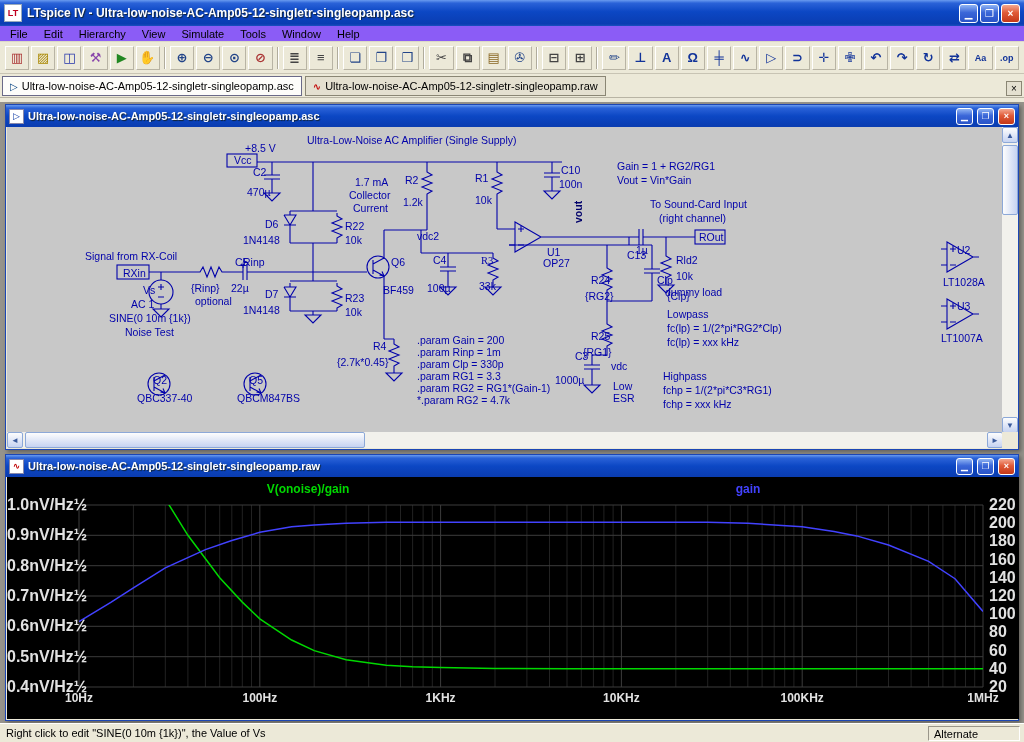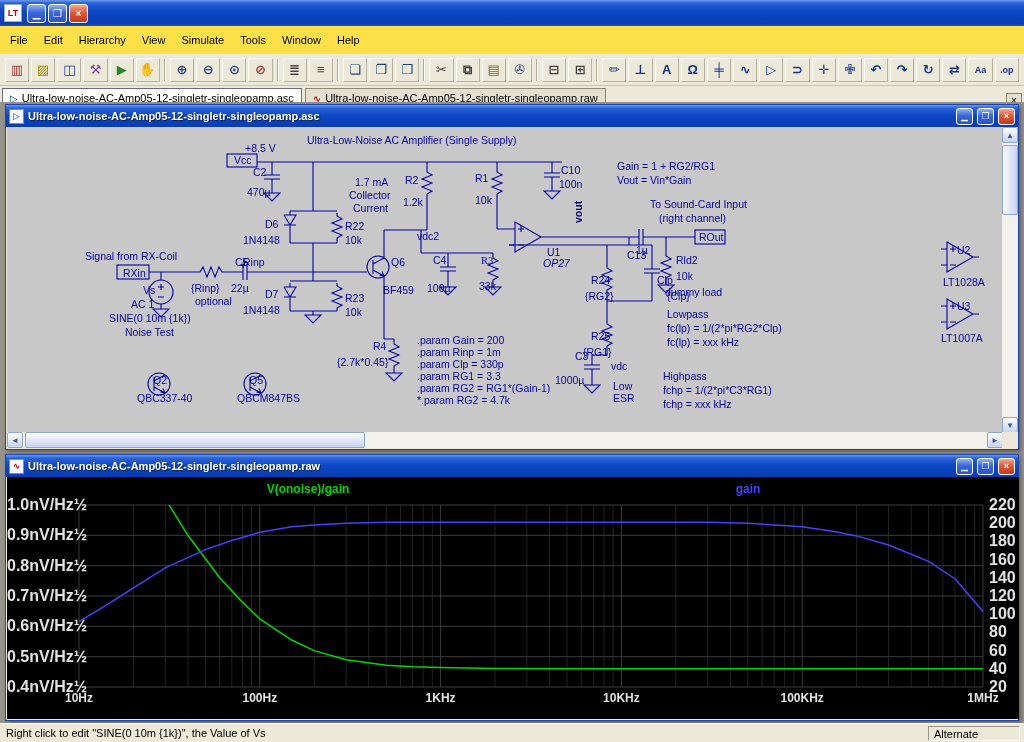--- a/index.html
+++ b/index.html
@@ -11,21 +11,21 @@
     display:flex;align-items:center;padding:0 4px;color:#fff}
   .appicon{width:18px;height:18px;background:#fff;border:1px solid #9ab;color:#c00020;font-weight:bold;font-size:9px;
     display:flex;align-items:center;justify-content:center;margin-right:5px}
   .titletext{font-weight:bold;font-size:12px;text-shadow:1px 1px 1px #123;flex:1;white-space:nowrap;overflow:hidden}
   .winctl{display:flex;gap:2px}
   .wbtn{width:19px;height:19px;border:1px solid #fff;border-radius:3px;color:#fff;font-size:10px;font-weight:bold;
     display:flex;align-items:center;justify-content:center;background:linear-gradient(180deg,#8fb4f4,#3a66d8 45%,#2a54c8)}
   .wbtn.close{background:linear-gradient(180deg,#f4a890,#e05a38 45%,#c43818)}
 
   
-  .menubar{height:28px;background:#fde047;display:flex;align-items:center;padding-left:2px;border-bottom:1px solid #dcd8c8}
+  .menubar{height:16px;background:#8b5cf6;display:flex;align-items:center;padding-left:2px;border-bottom:1px solid #dcd8c8}
   .menu-item{padding:3px 8px;color:#000}
   .toolbar{height:32px;background:#ece9d8;display:flex;align-items:center;padding:2px 4px;border-bottom:1px solid #c8c4b4}
   .tb-btn{width:25px;height:24px;display:flex;align-items:center;justify-content:center;font-size:13px;
     border:1px solid transparent;border-top-color:#fff;border-left-color:#fff;border-right-color:#b8b4a4;border-bottom-color:#b8b4a4;
     background:#ece9d8;margin:0 1px;font-weight:bold;white-space:nowrap;overflow:hidden}
   .tb-sep{width:2px;height:22px;border-left:1px solid #b0ac9c;border-right:1px solid #fff;margin:0 3px}
   .tabbar{height:24px;background:#ece9d8;display:flex;align-items:flex-end;padding:0 2px 1px 2px;border-bottom:1px solid #b8b4a4}
   .tab{display:flex;align-items:center;gap:4px;height:20px;padding:0 7px;border:1px solid #8a8674;background:#e4e0d0;
     margin-right:3px;font-size:11px;white-space:nowrap}
   .tab.active{background:#fdfdfa;border-color:#6a6a88;box-shadow:inset 0 1px 0 #fff}
@@ -76,20 +76,21 @@
     padding:0px 5px;line-height:14px}
 
   
   #schsvg path,#schsvg circle,#schsvg rect{stroke:#0202aa;fill:none;stroke-width:1.1}
 </style>
 </head>
 <body>
 
 <div class="titlebar">
   <div class="appicon">LT</div>
+  <div class="titletext">LTspice IV - Ultra-low-noise-AC-Amp05-12-singletr-singleopamp.asc</div>
   <div class="winctl">
     <div class="wbtn">▁</div>
     <div class="wbtn">❐</div>
     <div class="wbtn close">×</div>
   </div>
 </div>
 
 <div class="menubar" id="menubar">
     <div class="menu-item">File</div>
     <div class="menu-item">Edit</div>
@@ -268,21 +269,21 @@
         <div class="slab" style="left: 692px; top: 105px;">ROut</div>
         <div class="slab" style="left: 669px; top: 128px;">Rld2</div>
         <div class="slab" style="left: 669px; top: 144px;">10k</div>
         <div class="slab" style="left: 658px; top: 160px;">dummy load</div>
         <div class="slab" style="left: 258px; top: 92px;">D6</div>
         <div class="slab" style="left: 236px; top: 108px;">1N4148</div>
         <div class="slab" style="left: 338px; top: 94px;">R22</div>
         <div class="slab" style="left: 338px; top: 108px;">10k</div>
         <div class="slab" style="left: 410px; top: 104px;">vdc2</div>
         <div class="slab" style="left: 540px; top: 120px;">U1</div>
-        <div class="slab" style="left: 536px; top: 131px; font-style: italic;">OP27</div>
+        <div class="slab" style="left: 536px; top: 131px;">OP27</div>
         <div class="slab" style="left: 78px; top: 124px;">Signal from RX-Coil</div>
         <div class="slab" style="left: 192px; top: 130px; padding-left: 44px;">Rinp</div>
         <div class="slab" style="left: 184px; top: 156px;">{Rinp}</div>
         <div class="slab" style="left: 188px; top: 169px;">optional</div>
         <div class="slab" style="left: 233px; top: 133px;">+</div>
         <div class="slab" style="left: 228px; top: 130px;">C5</div>
         <div class="slab" style="left: 224px; top: 156px;">22µ</div>
         <div class="slab" style="left: 116px; top: 141px;">RXin</div>
         <div class="slab" style="left: 136px; top: 158px;">Vs</div>
         <div class="slab" style="left: 124px; top: 172px;">AC 1</div>

